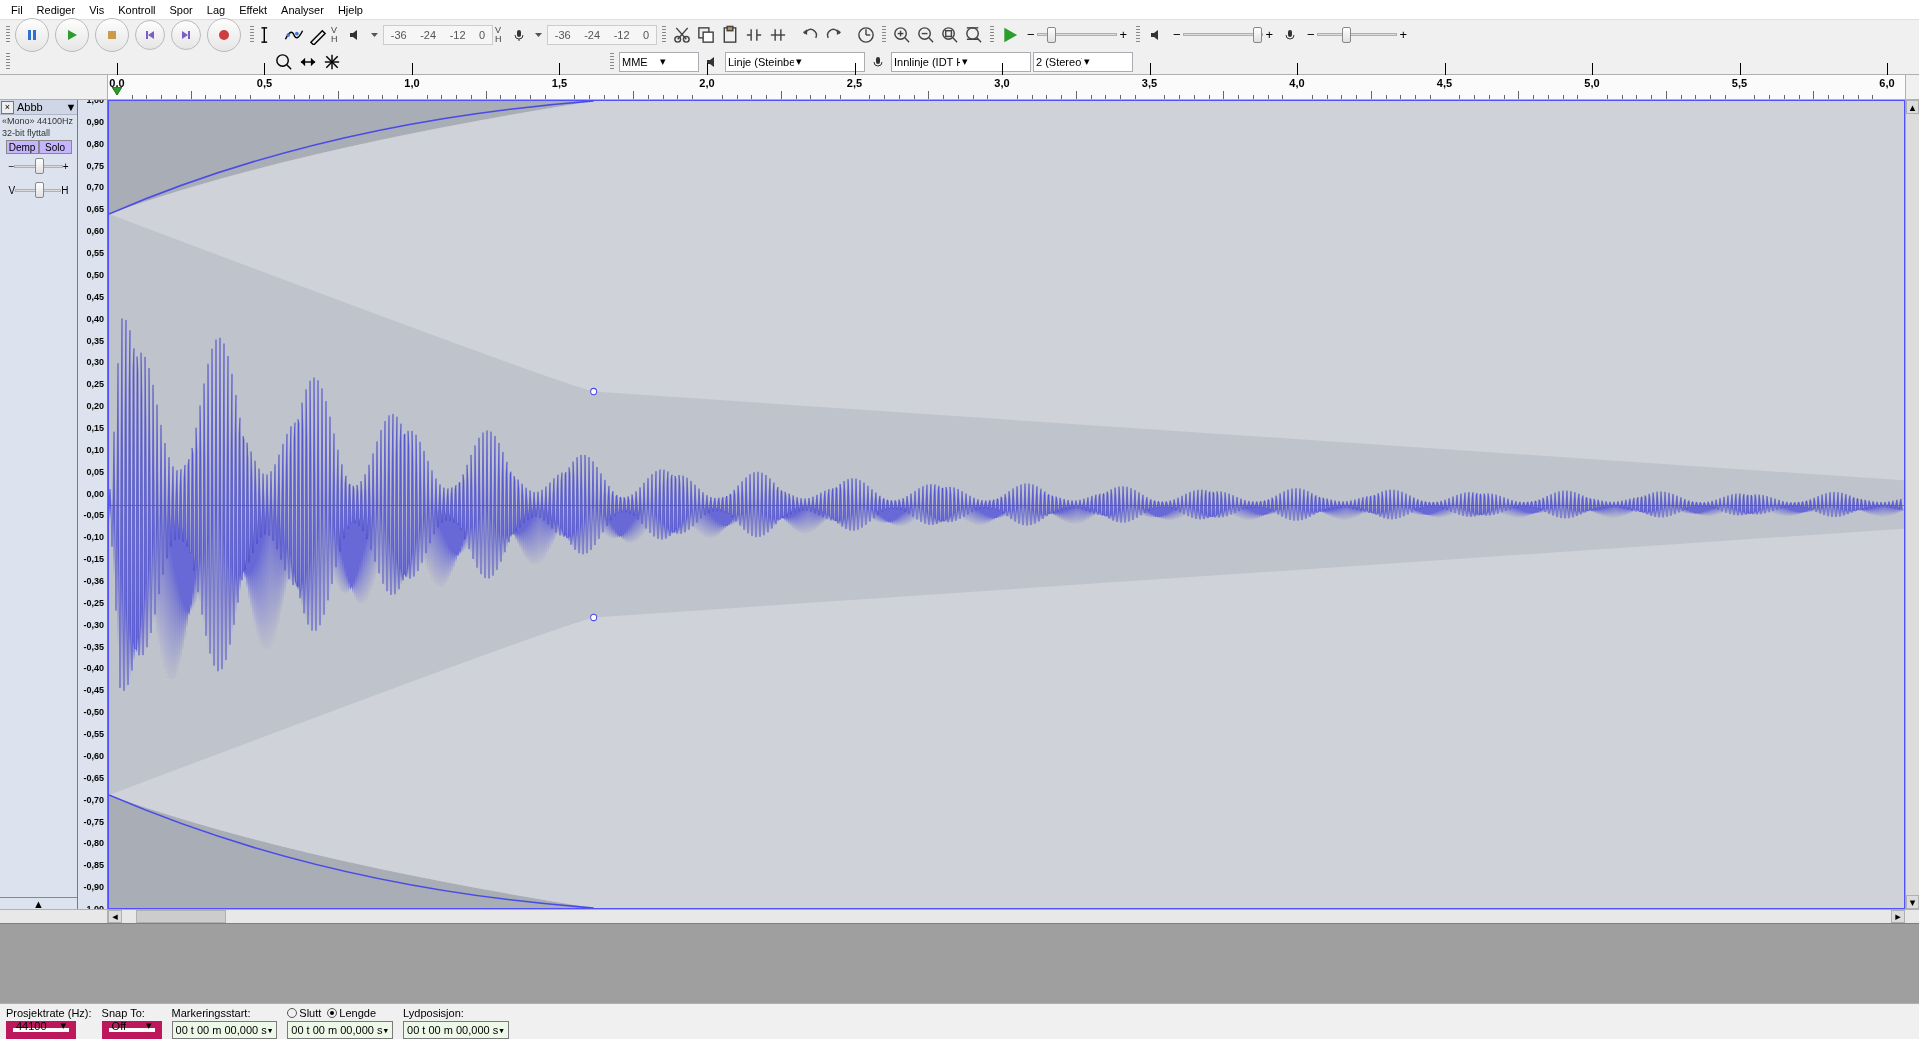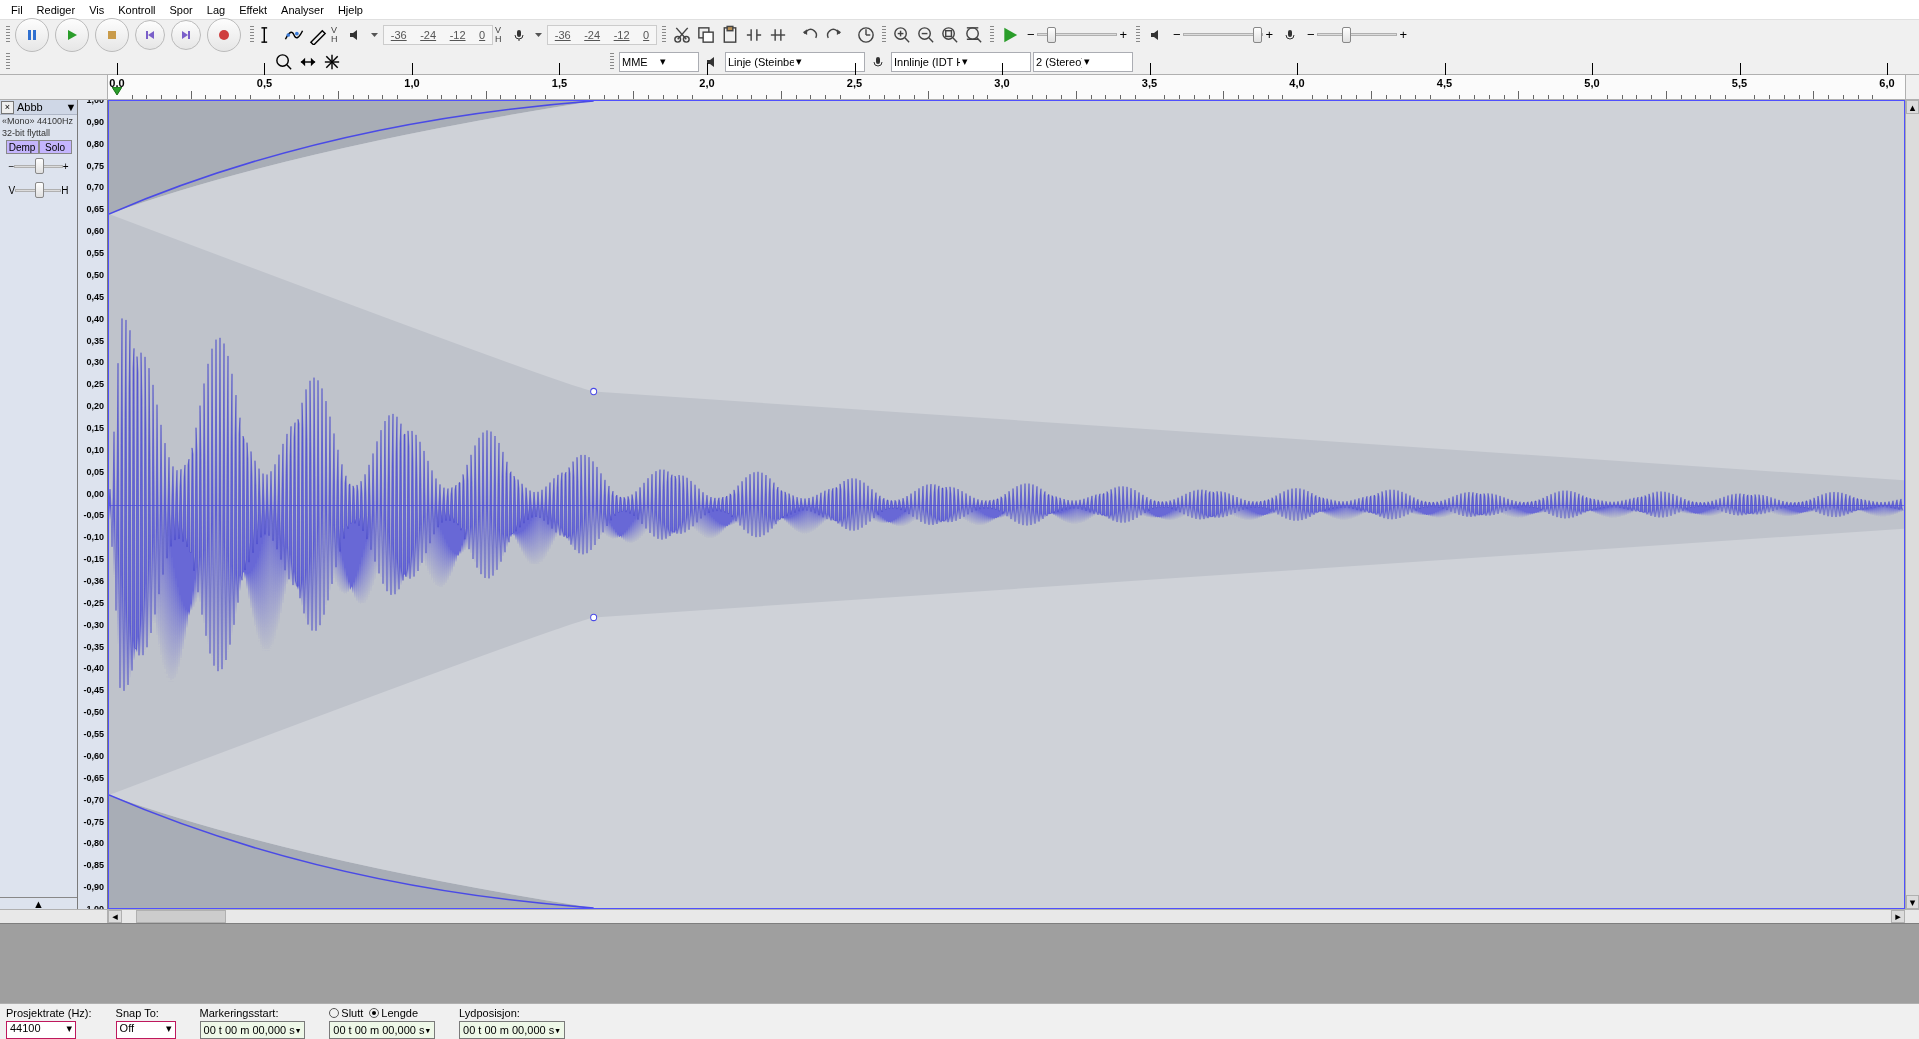--- a/index.html
+++ b/index.html
@@ -23,21 +23,21 @@
 .grip { width: 4px; height: 18px; background: repeating-linear-gradient(to bottom, #888 0, #888 1px, transparent 1px, transparent 3px); margin: 0 3px; }
 .tbtn { width: 22px; height: 22px; display: flex; align-items: center; justify-content: center; border: 1px solid transparent; border-radius: 2px; }
 
 
 .transport-btn { width: 34px; height: 34px; border-radius: 50%; background: linear-gradient(#fdfdfd,#e6e6e6); border: 1px solid #bbb; display: flex; align-items: center; justify-content: center; margin-right: 4px; }
 .transport-btn.small { width: 30px; height: 30px; }
 
 
 .meter-grp { display: flex; align-items: center; gap: 3px; height: 26px; }
 .vh-label { font-size: 9px; line-height: 9px; width: 10px; color: #444; }
-.meter { width: 110px; height: 20px; background: #f6f6f6; border: 1px solid #ccc; position: relative; display: flex; align-items: center; font-size: 9px; color: #555; justify-content: space-around; text-decoration: underline; }
+.meter { width: 110px; height: 20px; background: #f6f6f6; border: 1px solid #ccc; position: relative; display: flex; align-items: center; font-size: 9px; color: #555; justify-content: space-around; }
 
 
 .dev-sel { height: 20px; border: 1px solid #abadb3; background: #fff; padding: 0 2px; font-size: 11px; display: flex; align-items: center; }
 .dev-sel span { flex: 1; white-space: nowrap; overflow: hidden; }
 .dev-sel .caret { margin-left: 2px; }
 
 
 .hslider { width: 100px; height: 12px; position: relative; display: flex; align-items: center; margin: 0 4px; }
 .hslider .track { flex: 1; height: 3px; background: #dcdcdc; border: 1px solid #b0b0b0; }
 .hslider .thumb { width: 9px; height: 16px; background: linear-gradient(#fff,#e0e0e0); border: 1px solid #888; position: absolute; left: 50%; border-radius: 2px; }
@@ -76,24 +76,24 @@
 .hscroll-row { height: 14px; background: #e8e8e8; border-top: 1px solid #b0b0b0; display:flex; }
 .hscroll-row .left-cap { width: 108px; border-right:1px solid #b0b0b0;}
 .hscroll-row .arrow { width:14px; display:flex;align-items:center;justify-content:center; border:1px solid #b0b0b0; background:#dcdcdc; }
 .hscroll-row .track { flex:1; background:#e8e8e8; position:relative;}
 .hscroll-row .thumb { position:absolute; left:14px; width:90px; top:0; bottom:0; background:#ccc; border:1px solid #b0b0b0;}
 
 
 .grey-strip { height: 80px; background: #9f9f9f; border-top: 1px solid #7e7e7e; }
 
 
-.bottom-bar { height: 36px; background: #f0f0f0; border-top: 1px solid #b0b0b0; display: flex; align-items: flex-start; padding: 3px 6px; gap: 24px; }
+.bottom-bar { height: 36px; background: #f0f0f0; border-top: 1px solid #b0b0b0; display: flex; align-items: flex-start; padding: 3px 6px; gap: 10px; }
 .bot-grp { display:flex; flex-direction:column; gap:2px; }
 .bot-label { font-size: 11px; color: #000; }
-.bot-sel { height: 18px; border: 1px solid #be185d; background: #fff; display:flex; align-items:flex-start; padding:0 3px; font-size:11px;}
+.bot-sel { height: 18px; border: 7px solid #be185d; background: #fff; display:flex; align-items:flex-end; padding:0 3px; font-size:11px;}
 .time-box { height:18px; border:1px solid #7a7a7a; background:#eef8e8; font-family: monospace; font-size:11px; display:flex; align-items:center; padding:0 3px;}
 .radio { display:flex; align-items:center; gap:2px; }
 .radio .dot { width:10px;height:10px;border:1px solid #555;border-radius:50%; display:inline-block; position:relative;}
 .radio .dot.filled::after { content:''; position:absolute; inset:2px; background:#000; border-radius:50%;}
 
 
 .status-bar { height: 18px; background: #f0f0f0; border-top: 1px solid #b0b0b0; display:flex; align-items:center; padding:0 6px; font-size:11px; color:#000; }
 
 .ico svg { width: 14px; height: 14px; display: block; }
 .ico-sm svg { width: 11px; height: 11px; display:block;}

